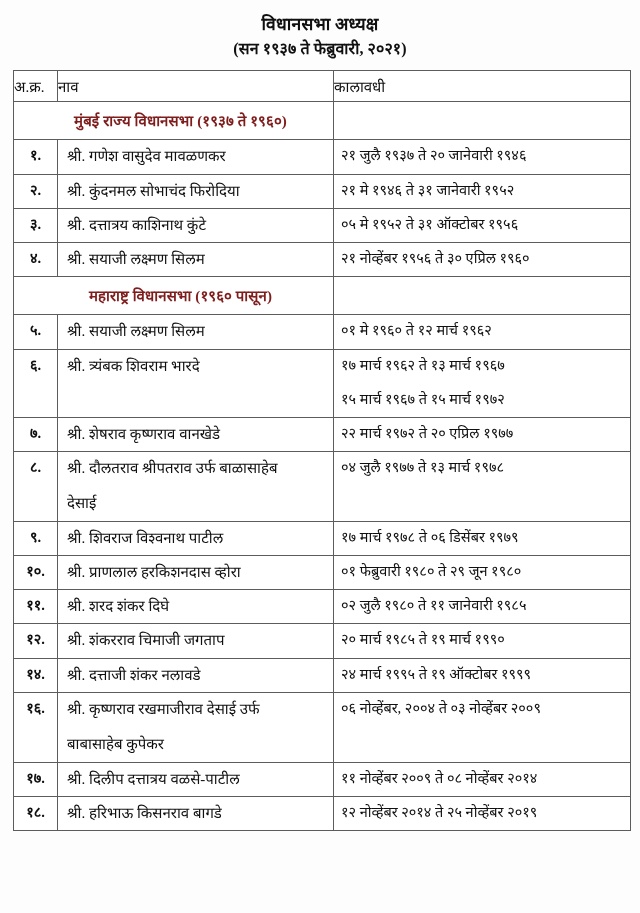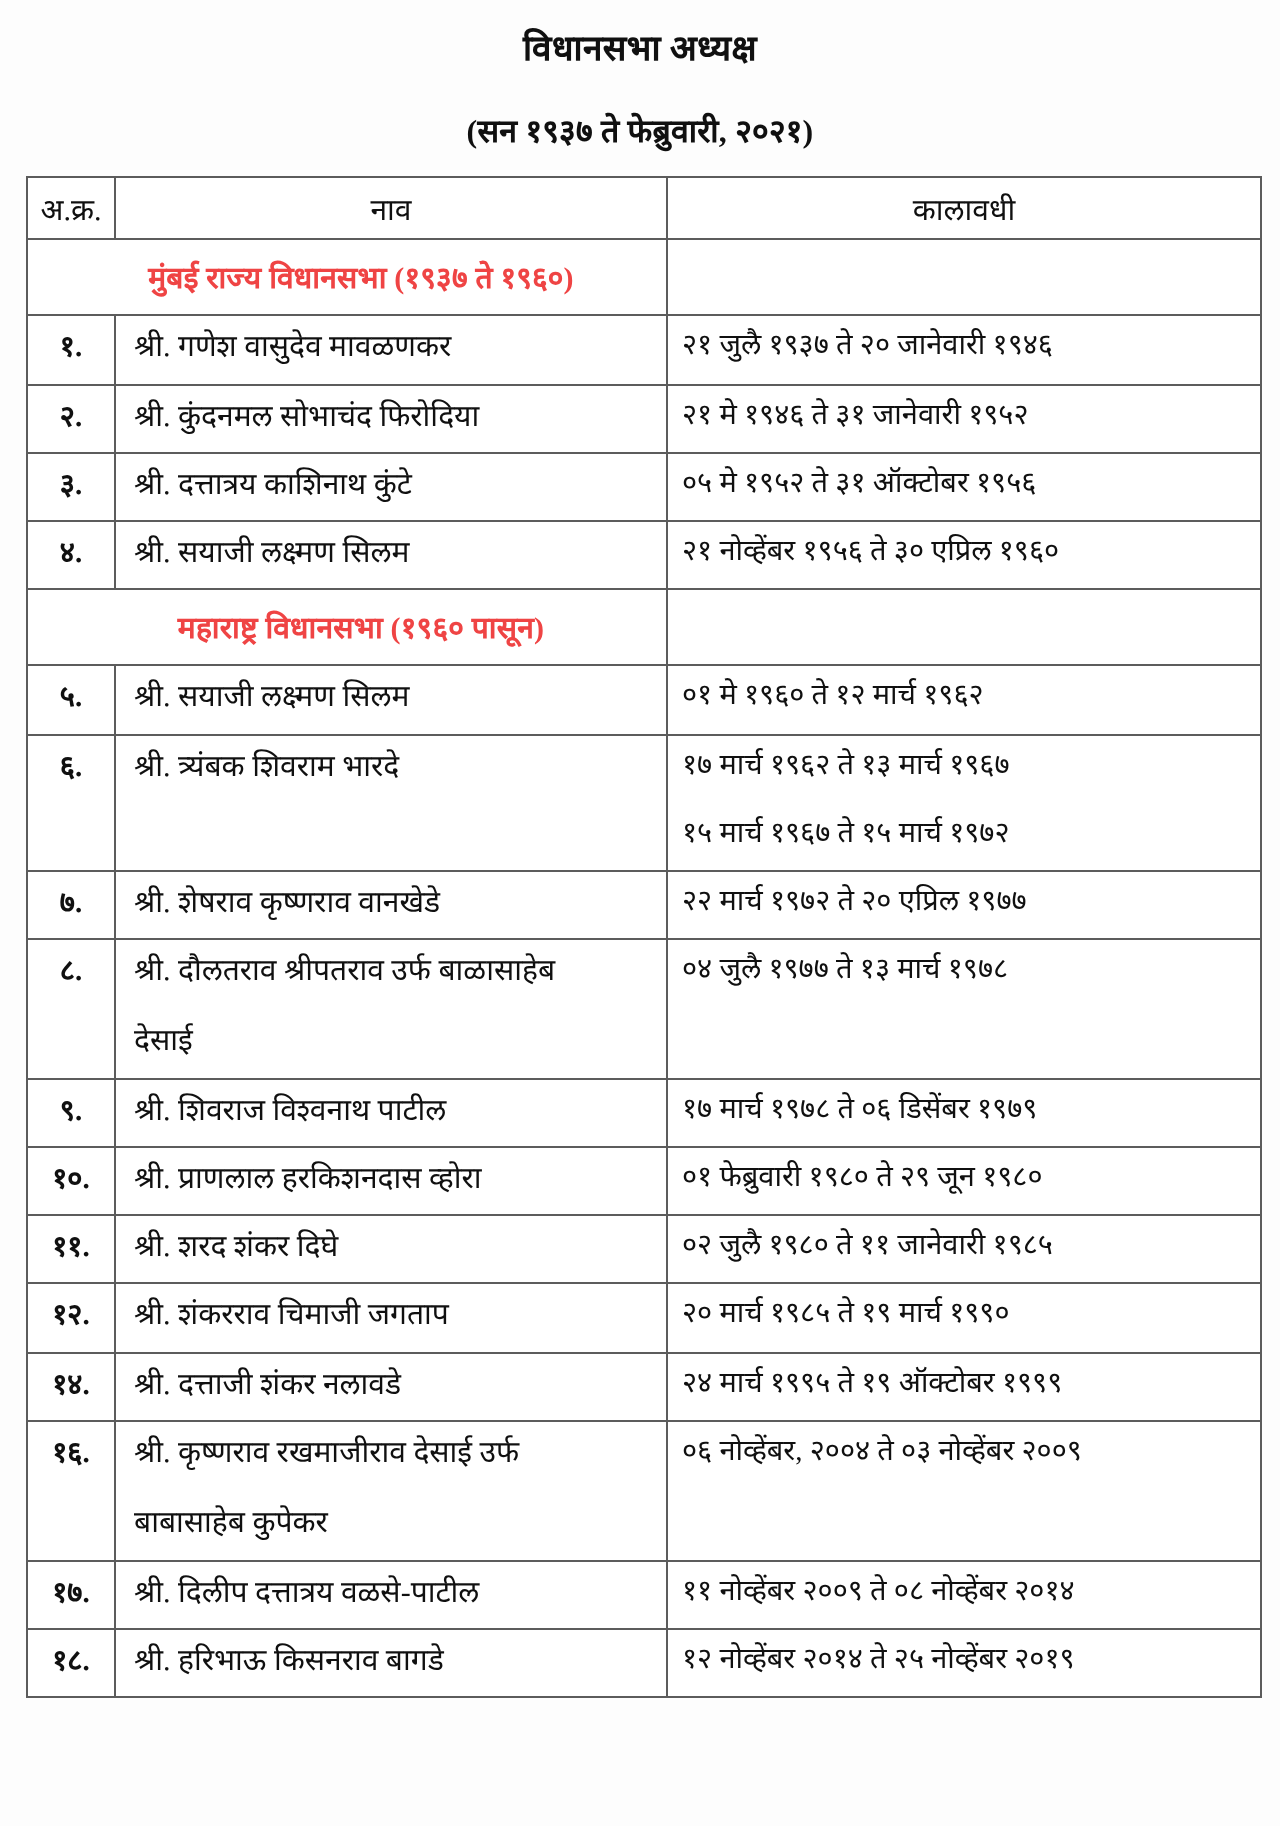--- a/index.html
+++ b/index.html
@@ -35,21 +35,21 @@
     line-height: 1.35;
     letter-spacing: 0.2px;
     color: #101010;
   }
   .doc-subtitle {
     font-size: 16px;
     font-weight: bold;
     line-height: 1.35;
     letter-spacing: 0.1px;
     color: #101010;
-    margin-top: 19px;
+    margin-top: 1px;
   }
 
   
   .table-wrap {
     margin: 11px 10px 0 13px;
     width: 617px;
   }
   table.roster {
     border-collapse: collapse;
     width: 617px;
@@ -62,35 +62,34 @@
     vertical-align: middle;
     font-weight: normal;
   }
 
   col.c-sr   { width: 44px; }
   col.c-name { width: 276px; }
   col.c-term { width: 297px; }
 
   
   .hdr td {
-    text-align: center;
     font-size: 15px;
     font-weight: bold;
     height: 30px;
     color: #101010;
   }
 
   
   .section td.sec-label {
     font-size: 15px;
     font-weight: bold;
     text-align: center;
     height: 30px;
     padding: 3px 4px 4px 18px;
-    color: #ef4444;
+    color: #7f1d1d;
     letter-spacing: 0.1px;
   }
   .section td.sec-blank {
     height: 30px;
   }
 
   
   .drow td.sr {
     text-align: center;
     font-size: 14.5px;

